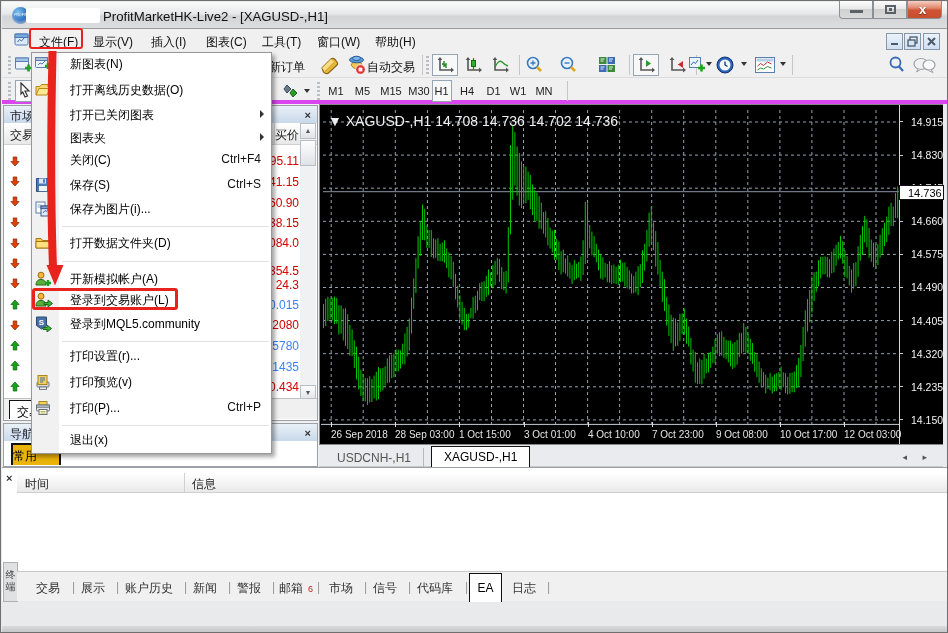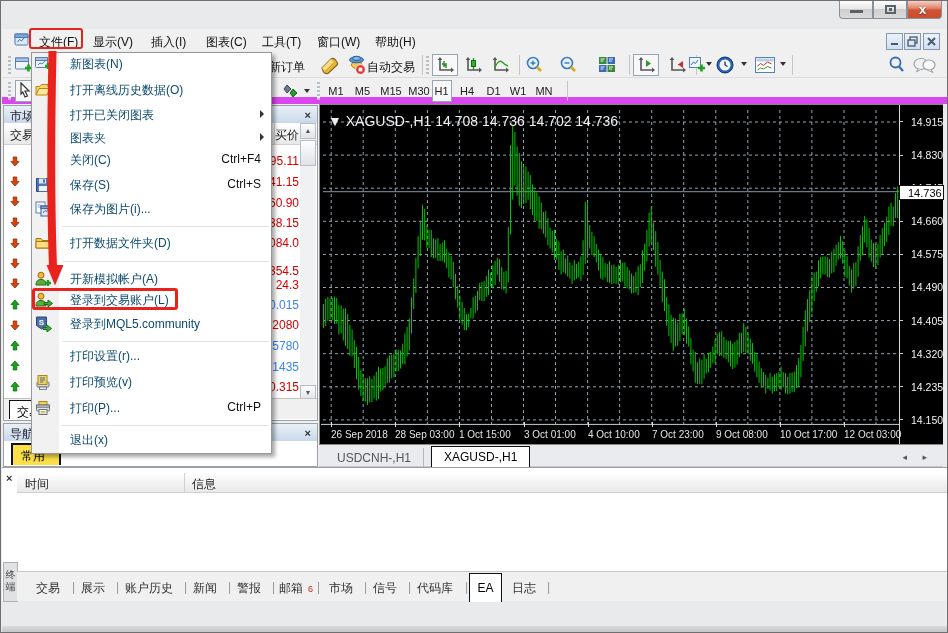--- a/index.html
+++ b/index.html
@@ -18,41 +18,41 @@
 #wmin i{position:absolute;left:10px;top:9px;width:13px;height:3px;background:#5a6268;border:1px solid #fff0}
 #wmax i{position:absolute;left:11px;top:4px;width:11px;height:9px;border:2px solid #5a6268;background:transparent}
 #wmax i:after{content:"";position:absolute;left:2px;top:1px;width:3px;height:3px;background:#5a6268}
 #wclose i{position:absolute;left:11px;top:1px;color:#fff;font-size:13px;font-weight:bold;font-style:normal;text-shadow:0 1px 1px #803020}
 
 #menubar{position:absolute;left:1px;top:28px;width:946px;height:38px;background:#f0f0f0;border-bottom:1px solid #e2e2e2}
 .mtext{position:absolute;top:5px;font-size:12px;color:#111}
 #mdibtns .mdib{position:absolute;top:4px;width:17px;height:17px;background:linear-gradient(#eaf2fb,#cfe0f2);border:1px solid #8898aa}
 
 #toolbar1{position:absolute;left:1px;top:51px;width:946px;height:26px;background:#f0f0f0;border-bottom:1px solid #dddddd}
-#toolbar2{position:absolute;left:1px;top:77px;width:946px;height:26px;background:#f0f0f0;border-bottom:7px solid #d946ef}
+#toolbar2{position:absolute;left:1px;top:77px;width:946px;height:26px;background:#f0f0f0;border-bottom:4px solid #d946ef}
 .grip{position:absolute;top:4px;width:3px;height:18px;background:repeating-linear-gradient(#b8bec6 0 2px,#f0f0f0 2px 4px)}
 .tsep{position:absolute;top:3px;width:1px;height:20px;background:#c6c6c6}
 .tbtn-on{position:absolute;top:2px;height:22px;background:#f8f8f8;border:1px solid #96a4b4}
 .ttext{position:absolute;top:7px;font-size:12px;color:#111}
 .tftext{position:absolute;top:7px;font-size:11px;color:#222}
 
 #leftpanel{position:absolute;left:1px;top:103px;width:317px;height:363px;background:#f0f0f0}
 #mw{position:absolute;left:1px;top:1px;width:315px;height:316px;border:1px solid #9aa0a6;background:#fff}
 #mwhead{position:absolute;left:0;top:0;width:313px;height:17px;background:linear-gradient(#e9f0f7,#c9d9ea);font-size:12px;color:#223;padding:2px 0 0 6px}
 #mwcols{position:absolute;left:0;top:17px;width:313px;height:22px;background:linear-gradient(#ffffff,#e8e8e8);border-bottom:1px solid #d0d0d0;font-size:12px;color:#222}
 .mwar{position:absolute;left:6px}
 .mwpr{position:absolute;right:18px;font-size:12px}
 .r{color:#d40000}.b{color:#3b82f6}
 #mwsb{position:absolute;right:1px;top:17px;width:16px;height:278px;background:#f0f1f2}
 .sbtn{position:absolute;left:0;width:16px;height:16px;background:linear-gradient(#fdfdfd,#dfe3e7);border:1px solid #b8bec6;color:#505860;font-size:7px;text-align:center;line-height:14px}
 #mwtabs{position:absolute;left:0;top:292px;width:313px;height:21px;background:#f0f0f0;border-top:1px solid #c0c0c0}
 #mwtab1{position:absolute;left:5px;top:1px;width:56px;height:19px;background:#fff;border:1px solid #111;border-bottom:none;font-size:12px;padding:3px 0 0 7px}
 #nav{position:absolute;left:1px;top:319px;width:315px;height:44px;border:1px solid #9aa0a6;background:#fff}
 #navhead{position:absolute;left:0;top:0;width:313px;height:17px;background:linear-gradient(#e9f0f7,#c9d9ea);font-size:12px;color:#223;padding:2px 0 0 6px}
-#navtab{position:absolute;left:7px;top:19px;width:50px;height:22px;background:#fde047;border:2px solid #111;border-bottom:none;font-size:12px;padding:3px 0 0 8px}
+#navtab{position:absolute;left:7px;top:19px;width:50px;height:22px;background:#eab308;border:2px solid #111;border-bottom:none;font-size:12px;padding:3px 0 0 0}
 .pclose{position:absolute;font-size:11px;color:#333;font-weight:bold}
 
 #chartwin{position:absolute;left:318px;top:103px;width:624px;height:341px;background:#000;border:1px solid #888}
 #chartsvg{position:absolute;left:-318px;top:-103px}
 #ctitle{position:absolute;left:8px;top:8px;font-size:14px;color:#eee}
 #paxis{position:absolute;left:579px;top:0;width:44px;height:339px;background:#000;border-left:1px solid #d8d8d8}
 .plab{position:absolute;left:11px;font-size:10.5px;color:#f2f2f2}
 .ptick{position:absolute;left:-1px;width:4px;height:1px;background:#ccc}
 #pbox{position:absolute;left:-1px;top:80px;width:45px;height:15px;background:#fff;border:1px solid #111;font-size:11px;color:#000;padding:1px 0 0 8px}
 .tlab{position:absolute;top:324px;font-size:10px;color:#e4e4e4}
@@ -68,30 +68,35 @@
 .btsep{position:absolute;top:8px;font-size:12px;color:#999}
 .eatab{position:absolute;left:452px;top:1px;width:33px;height:29px;background:#fff;border:1px solid #111;border-bottom:none;font-size:12px;text-align:center;padding-top:7px}
 #vtab{position:absolute;left:1px;top:94px;width:15px;height:40px;background:#dfe1e3;border:1px solid #b0b0b0;font-size:10px;line-height:12px;color:#444;text-align:center;overflow:hidden;padding-top:6px}
 
 #statusbar{position:absolute;left:1px;top:600px;width:946px;height:25px;background:linear-gradient(#f4f4f4,#dfdfdf);border-top:1px solid #b8b8b8}
 .ssep{position:absolute;top:3px;width:1px;height:19px;background:#b4b4b4;box-shadow:1px 0 0 #fff}
 #sbottom{position:absolute;left:1px;top:625px;width:946px;height:7px;background:linear-gradient(#d8dadc,#c2c4c6)}
 
 #dropmenu{position:absolute;left:30px;top:51px;width:241px;height:402px;background:#fff;border:1px solid #979797;box-shadow:3px 3px 4px rgba(0,0,0,.35)}
 #dmicol{position:absolute;left:0;top:0;width:27px;height:400px;background:#f1f1f1}
-.mi{position:absolute;left:38px;font-size:12px;color:#0c4a6e;top:0}
+.mi{position:absolute;left:38px;font-size:12px;color:#000000;top:0}
 .mi-ico{position:absolute;left:3px}
 .mi-sc{position:absolute;right:10px;font-size:12px;color:#111}
 .mi-sub{position:absolute;right:7px;width:0;height:0;border-left:4px solid #333;border-top:4px solid transparent;border-bottom:4px solid transparent}
 .mi-sep{position:absolute;left:30px;right:2px;height:1px;background:#e2e2e2}
 
 .redbox{position:absolute;border:3px solid #e8231d;border-radius:3px}
 </style></head>
 <body>
 <div id="app">
+  <div id="titlebar">
+    <div id="tlogo"></div>
+      <div id="twhite"></div>
+    <div id="ttext">ProfitMarketHK-Live2 - [XAGUSD-,H1]</div>
+  </div>
   <div class="wbtn" id="wmin">
       <i></i>
     </div>
   <div class="wbtn" id="wmax">
       <i></i>
     </div>
   <div class="wbtn" id="wclose">
       <i>x</i>
     </div>
 
@@ -299,21 +304,21 @@
           <path d="M3.5 11h4V6H10L5.5 1 1 6h2.5z" fill="#17a317" stroke="#0a6a0a" stroke-width="0.8"></path>
         </svg>
         <div class="mwpr b" style="top:233px">5780</div>
         <svg class="mwar" style="top:254px" width="10" height="11" viewBox="0 0 11 12">
           <path d="M3.5 11h4V6H10L5.5 1 1 6h2.5z" fill="#17a317" stroke="#0a6a0a" stroke-width="0.8"></path>
         </svg>
         <div class="mwpr b" style="top:254px">1435</div>
         <svg class="mwar" style="top:275px" width="10" height="11" viewBox="0 0 11 12">
           <path d="M3.5 11h4V6H10L5.5 1 1 6h2.5z" fill="#17a317" stroke="#0a6a0a" stroke-width="0.8"></path>
         </svg>
-        <div class="mwpr r" style="top:274px">0.315</div>
+        <div class="mwpr r" style="top:274px">0.434</div>
       <div id="mwsb">
         <div class="sbtn" style="top:0">▲</div>
         <div style="position:absolute;left:0;top:17px;width:16px;height:26px;background:linear-gradient(#fdfdfd,#dfe3e7);border:1px solid #b8bec6"></div>
         <div class="sbtn" style="bottom:0">▼</div>
       </div>
       <div id="mwtabs">
           <div id="mwtab1">交易品种</div>
         </div>
     </div>
     <div id="nav">

